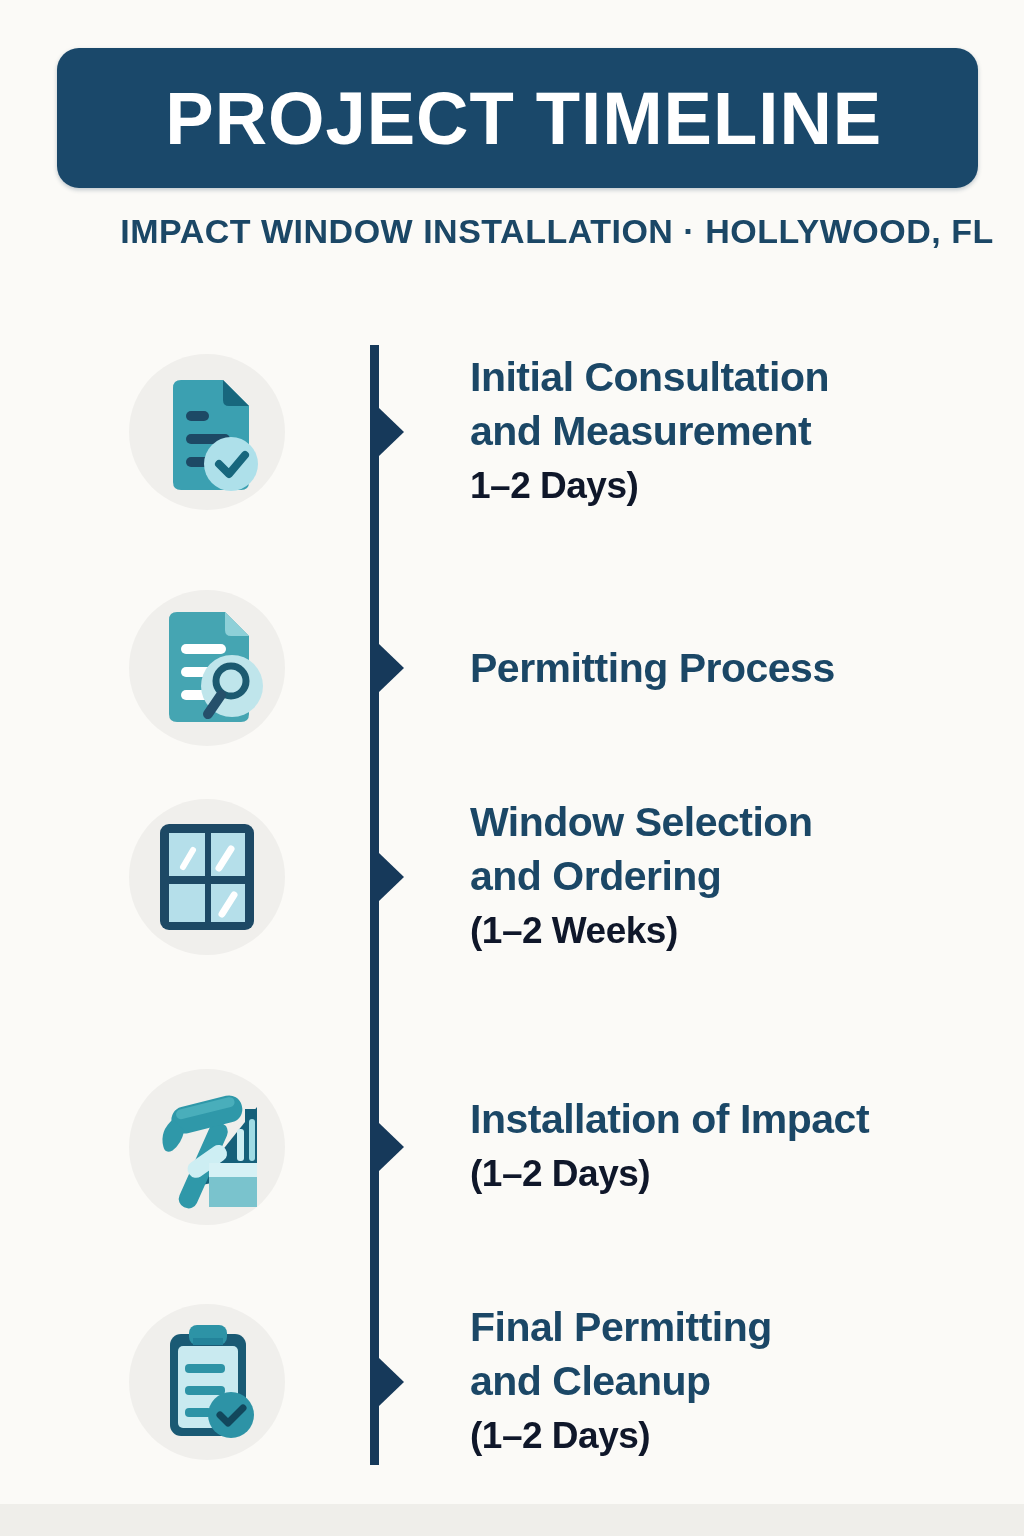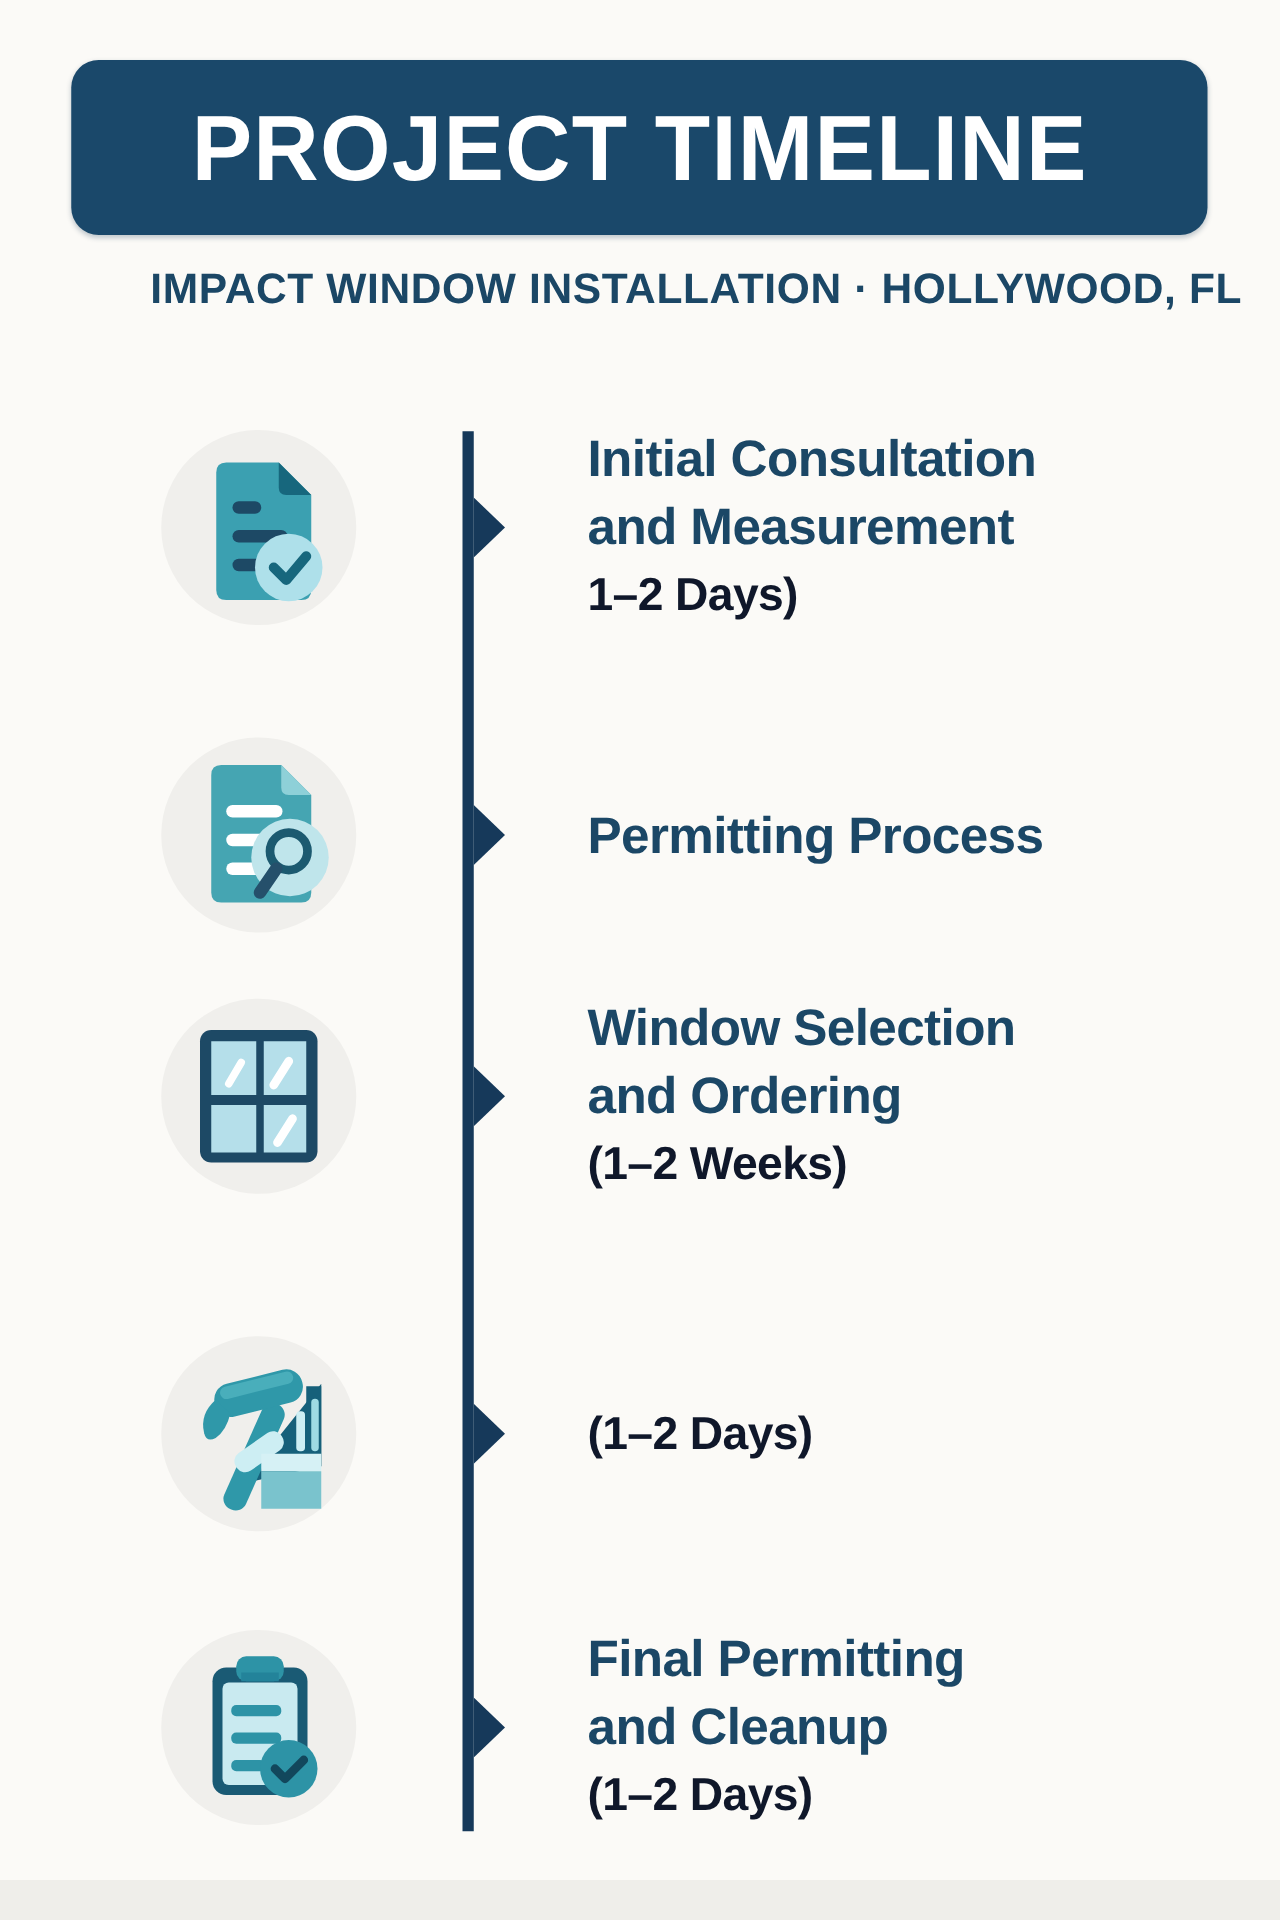--- a/index.html
+++ b/index.html
@@ -16,38 +16,39 @@
   }
   .bottom-strip{
     position:absolute;left:0;top:1504px;width:1024px;height:32px;
     background:#efeeea;
   }
   .header-box{
     position:absolute;left:57px;top:48px;width:909px;height:140px;
     background:#1a486a;border-radius:22px;
     display:flex;align-items:center;justify-content:center;
     box-shadow:0 2px 4px rgba(20,50,80,0.25);
+    padding-left:12px;
   }
   .header-title{
     color:#ffffff;font-weight:bold;font-size:74px;letter-spacing:1px;
     transform:scaleX(0.98);white-space:nowrap;
   }
   .subtitle{
     position:absolute;left:0;top:212px;width:1024px;
     text-align:center;color:#1b4766;font-weight:bold;font-size:34px;
     letter-spacing:0.5px;white-space:nowrap;margin-left:45px;
   }
   .timeline-line{
     position:absolute;left:370px;top:345px;width:9px;height:1120px;
     background:#16395a;
   }
   .step{
     position:absolute;left:0;width:1024px;height:160px;
   }
-  .step-1{top:342px;}
+  .step-1{top:352px;}
   .step-2{top:588px;}
   .step-3{top:797px;}
   .step-4{top:1067px;}
   .step-5{top:1302px;}
   .icon-wrap{
     position:absolute;left:127px;top:0;width:160px;height:160px;
   }
   .arrow{
     position:absolute;left:379px;top:50%;transform:translateY(-50%);
     width:0;height:0;
@@ -162,20 +163,21 @@
         </g>
         <g transform="rotate(-35 80 94)">
           <rect x="58" y="86" width="44" height="17" rx="8" fill="#cdeef3"></rect>
         </g>
         <rect x="82" y="96" width="48" height="14" fill="#d6f1f5"></rect>
         <rect x="82" y="110" width="48" height="30" fill="#7ac3cd"></rect>
       </svg>
     </div>
     <div class="arrow"></div>
     <div class="text-block">
+      <div class="step-title-line">Installation of Impact</div>
       <div class="step-duration">(1–2 Days)</div>
     </div>
   </div>
 
   <div class="step step-5">
     <div class="icon-wrap">
       <svg width="160" height="160" viewBox="0 0 160 160">
         <circle cx="80" cy="80" r="78" fill="#f0efec"></circle>
         <rect x="43" y="32" width="76" height="102" rx="11" fill="#1a5a74"></rect>
         <rect x="51" y="44" width="60" height="82" rx="5" fill="#c9eaf0"></rect>

